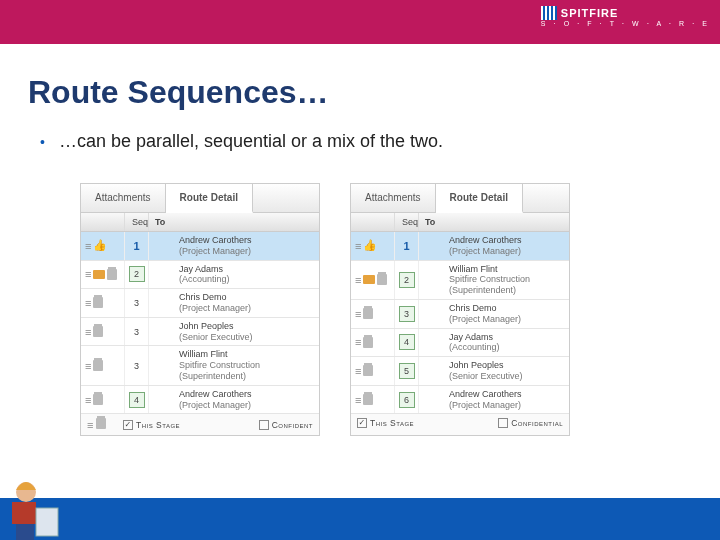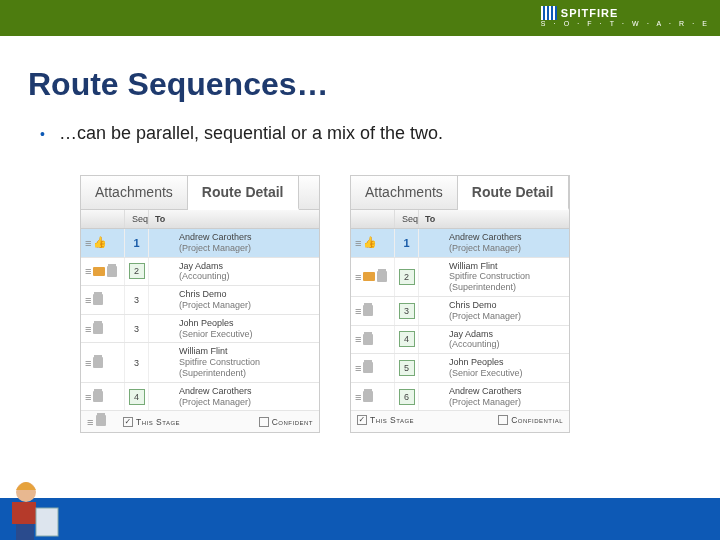--- a/index.html
+++ b/index.html
@@ -6,22 +6,22 @@
   body {
     margin: 0;
     font-family: Arial, sans-serif;
     width: 720px;
     height: 540px;
     position: relative;
     background: #fff;
     overflow: hidden;
   }
   .header-bar {
-    height: 36px;
-    background: #4d7c0f;
+    height: 44px;
+    background: #be185d;
     position: relative;
   }
   .logo {
     position: absolute;
     right: 10px;
     top: 6px;
     color: #fff;
     font-size: 11px;
     letter-spacing: 1px;
   }
@@ -54,21 +54,21 @@
     border: 1px solid #ccc;
     background: #fafafa;
     font-size: 9px;
     color: #444;
   }
   .panel.a { width: 240px; }
   .panel.b { width: 220px; }
   .tabs { display: flex; background: linear-gradient(#fefefe,#e9e9e9); border-bottom: 1px solid #ccc; }
   .tab {
     padding: 8px 14px;
-    font-size: 14px;
+    font-size: 10px;
     color: #555;
     border-right: 1px solid #ccc;
   }
   .tab.active { background: #fff; border-bottom: 2px solid #fff; margin-bottom: -1px; font-weight: bold; }
   .grid { width: 100%; }
   .grid-head { display: flex; background: linear-gradient(#f8f8f8,#e0e0e0); border-bottom: 1px solid #ccc; }
   .col-icons { width: 44px; border-right: 1px solid #ddd; padding: 4px; }
   .col-seq { width: 24px; text-align: right; border-right: 1px solid #ddd; padding: 4px 0; font-weight: normal; }
   .col-to { flex: 1; padding: 4px 6px; font-weight: bold; }
   .row { display: flex; border-bottom: 1px solid #e5e5e5; background: #fff; }

